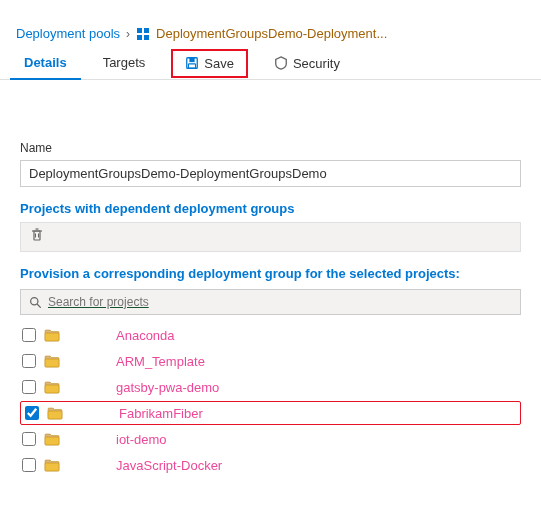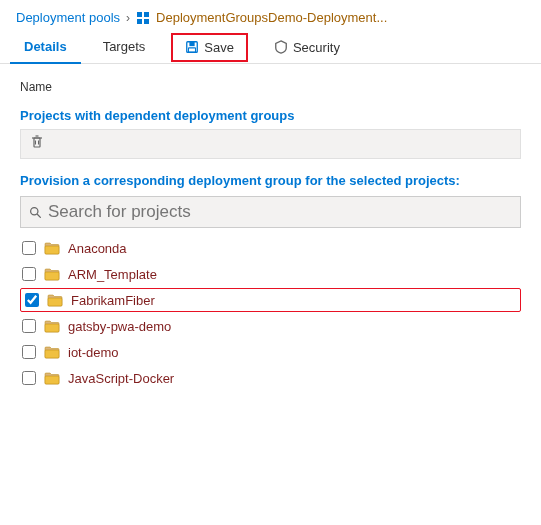--- a/index.html
+++ b/index.html
@@ -9,21 +9,21 @@
       background: #fff;
       color: #333;
       width: 541px;
       min-height: 525px;
     }
 
     
     .breadcrumb {
       display: flex;
       align-items: center;
-      padding: 10px 16px 6px 16px;
+      padding: 26px 16px 6px 16px;
       font-size: 13px;
       color: #0078d4;
       gap: 6px;
     }
     .breadcrumb-link {
       color: #0078d4;
       cursor: pointer;
       text-decoration: none;
     }
     .breadcrumb-sep {
@@ -142,23 +142,24 @@
       border: 1px solid #ccc;
       background: #f3f2f1;
       padding: 5px 8px;
       gap: 6px;
       margin-bottom: 8px;
     }
     .search-box input {
       border: none;
       background: transparent;
       outline: none;
-      font-size: 17px;
-      color: #c2410c;
+      font-size: 12px;
+      color: #14532d;
       width: 100%;
+      text-decoration: underline;
     }
     .search-icon-svg {
       color: #666;
       flex-shrink: 0;
     }
 
     
     .checkbox-list {
       display: flex;
       flex-direction: column;
@@ -179,27 +180,28 @@
     .project-folder-icon {
       display: inline-flex;
       align-items: center;
       justify-content: center;
       width: 16px;
       height: 16px;
       flex-shrink: 0;
     }
     .proj-name {
       font-size: 13px;
-      color: #7f1d1d;
+      color: #ec4899;
+      margin-left: 48px;
     }
     .checkbox-row.checked .proj-name {
       font-weight: 400;
     }
     .mt14 { margin-top: 14px; }
-    .mb8 { margin-bottom: 8px; }
+    .mb8 { margin-bottom: 8px; margin-top: 45px; }
   </style>
 </head>
 <body>
 
 <div class="breadcrumb">
   <span class="breadcrumb-link">Deployment pools</span>
   <span class="breadcrumb-sep">›</span>
 
   <svg width="14" height="14" viewBox="0 0 14 14" style="flex-shrink:0">
     <rect x="1" y="1" width="5" height="5" fill="#0078d4"></rect>
@@ -230,20 +232,21 @@
       <path d="M8 1 L14 4 L14 9 Q14 13 8 15 Q2 13 2 9 L2 4 Z" fill="none" stroke="#666" stroke-width="1.5"></path>
     </svg>
     <span>Security</span>
   </div>
 </div>
 
 <div class="content">
 
   <div class="mb8">
     <div class="field-label">Name</div>
+    <input type="text" class="text-input" value="DeploymentGroupsDemo-DeploymentGroupsDemo" style="">
   </div>
 
   <div class="mt14">
     <div class="section-title">Projects with dependent deployment groups</div>
     <div class="project-item-row">
       <span class="delete-icon" title="Delete">
         
         <svg width="16" height="16" viewBox="0 0 16 16">
           <rect x="5" y="4" width="6" height="9" rx="0.5" fill="none" stroke="#666" stroke-width="1.2"></rect>
           <line x1="3" y1="4" x2="13" y2="4" stroke="#666" stroke-width="1.2"></line>
@@ -280,48 +283,48 @@
         <div class="checkbox-row">
           <input type="checkbox" style="">
           <span class="project-folder-icon">
             <svg width="16" height="14" viewBox="0 0 16 14">
       <path d="M1 3 Q1 2 2 2 L6 2 L7.5 3.5 L14 3.5 Q15 3.5 15 4.5 L15 12 Q15 13 14 13 L2 13 Q1 13 1 12 Z" fill="#dcb67a" stroke="#b8860b" stroke-width="0.5"></path>
       <rect x="1" y="5" width="14" height="8" rx="1" fill="#f0c040" stroke="#b8860b" stroke-width="0.5"></rect>
     </svg>
           </span>
           <span class="proj-name">ARM_Template</span>
         </div>
+        <div class="checkbox-row">
+          <input type="checkbox" style="">
+          <span class="project-folder-icon">
+            <svg width="16" height="14" viewBox="0 0 16 14">
+      <path d="M1 3 Q1 2 2 2 L6 2 L7.5 3.5 L14 3.5 Q15 3.5 15 4.5 L15 12 Q15 13 14 13 L2 13 Q1 13 1 12 Z" fill="#dcb67a" stroke="#b8860b" stroke-width="0.5"></path>
+      <rect x="1" y="5" width="14" height="8" rx="1" fill="#f0c040" stroke="#b8860b" stroke-width="0.5"></rect>
+    </svg>
+          </span>
+          <span class="proj-name">gatsby-pwa-demo</span>
+        </div>
         <div class="checkbox-row checked" style="border: 1.5px solid rgb(232, 17, 35); border-radius: 2px; padding: 3px 4px;">
           <input type="checkbox" checked="" style="accent-color: rgb(0, 120, 212);">
           <span class="project-folder-icon">
             <svg width="16" height="14" viewBox="0 0 16 14">
       <path d="M1 3 Q1 2 2 2 L6 2 L7.5 3.5 L14 3.5 Q15 3.5 15 4.5 L15 12 Q15 13 14 13 L2 13 Q1 13 1 12 Z" fill="#dcb67a" stroke="#b8860b" stroke-width="0.5"></path>
       <rect x="1" y="5" width="14" height="8" rx="1" fill="#f0c040" stroke="#b8860b" stroke-width="0.5"></rect>
     </svg>
           </span>
           <span class="proj-name">FabrikamFiber</span>
         </div>
         <div class="checkbox-row">
           <input type="checkbox" style="">
           <span class="project-folder-icon">
             <svg width="16" height="14" viewBox="0 0 16 14">
       <path d="M1 3 Q1 2 2 2 L6 2 L7.5 3.5 L14 3.5 Q15 3.5 15 4.5 L15 12 Q15 13 14 13 L2 13 Q1 13 1 12 Z" fill="#dcb67a" stroke="#b8860b" stroke-width="0.5"></path>
       <rect x="1" y="5" width="14" height="8" rx="1" fill="#f0c040" stroke="#b8860b" stroke-width="0.5"></rect>
     </svg>
           </span>
-          <span class="proj-name">gatsby-pwa-demo</span>
-        </div>
-        <div class="checkbox-row">
-          <input type="checkbox" style="">
-          <span class="project-folder-icon">
-            <svg width="16" height="14" viewBox="0 0 16 14">
-      <path d="M1 3 Q1 2 2 2 L6 2 L7.5 3.5 L14 3.5 Q15 3.5 15 4.5 L15 12 Q15 13 14 13 L2 13 Q1 13 1 12 Z" fill="#dcb67a" stroke="#b8860b" stroke-width="0.5"></path>
-      <rect x="1" y="5" width="14" height="8" rx="1" fill="#f0c040" stroke="#b8860b" stroke-width="0.5"></rect>
-    </svg>
-          </span>
           <span class="proj-name">iot-demo</span>
         </div>
         <div class="checkbox-row">
           <input type="checkbox" style="">
           <span class="project-folder-icon">
             <svg width="16" height="14" viewBox="0 0 16 14">
       <path d="M1 3 Q1 2 2 2 L6 2 L7.5 3.5 L14 3.5 Q15 3.5 15 4.5 L15 12 Q15 13 14 13 L2 13 Q1 13 1 12 Z" fill="#dcb67a" stroke="#b8860b" stroke-width="0.5"></path>
       <rect x="1" y="5" width="14" height="8" rx="1" fill="#f0c040" stroke="#b8860b" stroke-width="0.5"></rect>
     </svg>
           </span>

